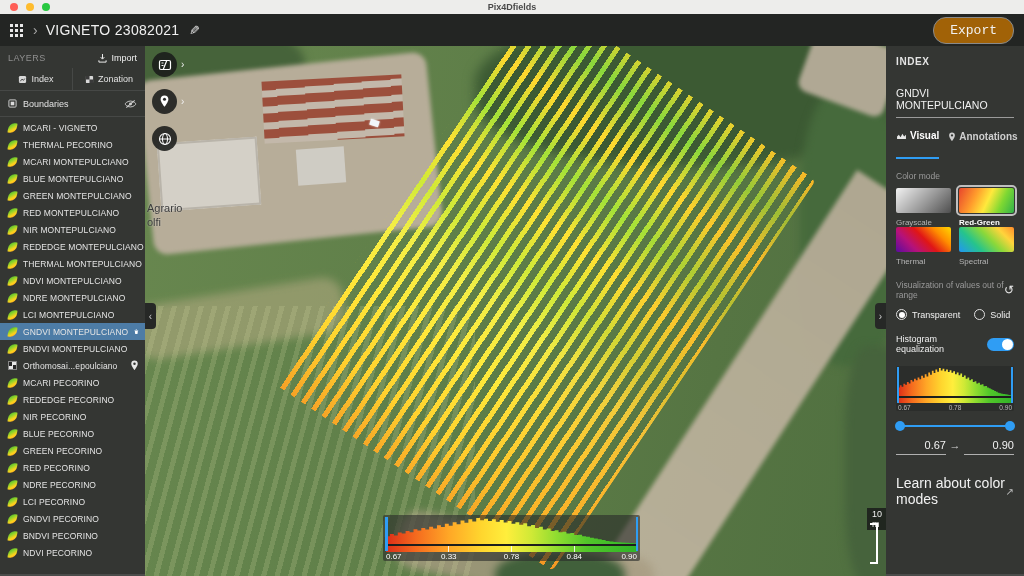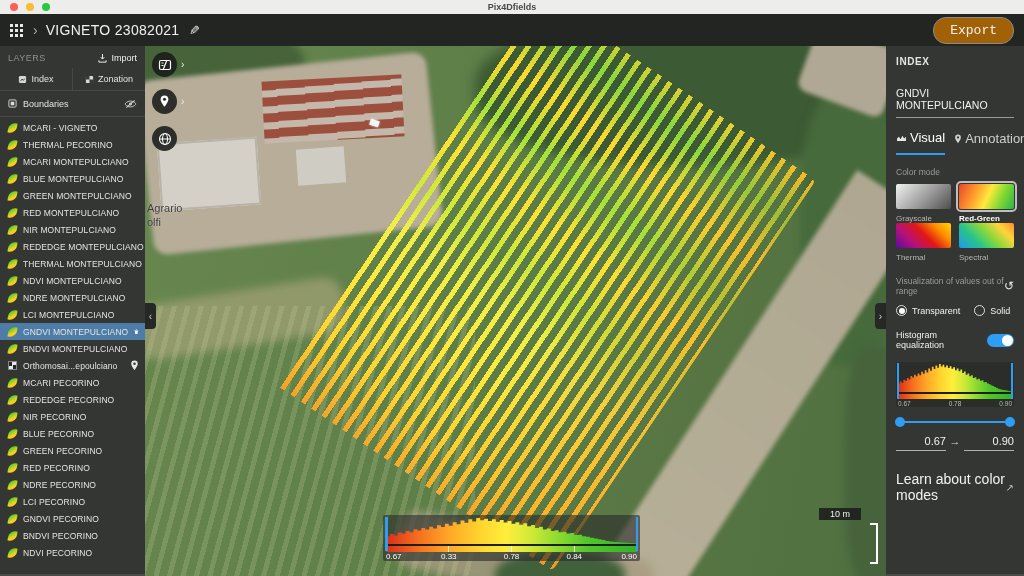--- a/index.html
+++ b/index.html
@@ -80,31 +80,31 @@
   .hov-grad { position:absolute; left:3px; right:3px; top:31px; height:6px;
       background:linear-gradient(90deg,#dc2d18 0%,#f56b1e 12%,#ffa726 25%,#ffd62e 38%,#ffee3c 48%,#cfe936 58%,#8fdc30 68%,#52c62a 80%,#30b428 100%); }
   .hov-handle { position:absolute; top:2px; width:2.5px; height:34px; background:#2f9df4; cursor:ew-resize; }
   .hov-ticklabels { position:absolute; left:3px; right:3px; top:37px; height:9px; }
   .hov-ticklabels span { position:absolute; color:#fff; font-size:8px; transform:translateX(-50%); }
   .hov-ticklabels span:first-child { transform:none; }
   .hov-ticklabels span:last-child { transform:translateX(-100%); }
   .hov-tickmark { position:absolute; top:31px; width:1px; height:6px; background:rgba(255,255,255,.85); }
 
   
-  .scale-badge { position:absolute; left:674px; top:462px; background:rgba(26,27,26,.85); color:#f0f0f0;
-      font-size:9px; padding:1px 11px; border-radius:0; }
+  .scale-badge { position:absolute; left:722px; top:462px; background:rgba(26,27,26,.85); color:#f0f0f0;
+      font-size:9px; padding:1px 5px; border-radius:0; }
   .scale-bar { position:absolute; left:725px; top:477px; width:8px; height:41px;
       border-right:2px solid #fff; border-top:2px solid #fff; border-bottom:2px solid #fff; }
 
   
   .ipanel { width:138px; background:#343633; flex:0 0 138px; color:#e4e4e4; padding:10px 10px 0 10px; position:relative; border-bottom:2px solid #4a4c4a;}
   .ipanel .ptitle2 { font-size:10px; font-weight:bold; letter-spacing:.6px; }
   .layer-name { margin-top:20px; font-size:10.5px; color:#f2f2f2; padding-bottom:6px; border-bottom:1px solid #9a9a9a; }
   .itabs { display:flex; align-items:center; margin-top:12px; gap:9px; }
-  .itab { display:flex; align-items:center; gap:3px; font-size:13px; color:#cfcfcf; padding-bottom:8px; cursor:pointer; }
+  .itab { display:flex; align-items:center; gap:3px; font-size:10px; color:#cfcfcf; padding-bottom:16px; cursor:pointer;font-weight:bold; }
   .itab.active { color:#fff; border-bottom:2px solid #2f9df4; }
   .sec-label { color:#9a9a9a; font-size:8.5px; margin-top:12px; }
   .cm-grid { display:grid; grid-template-columns:1fr 1fr; gap:0 8px; margin-top:7px; }
   .cm-cell { cursor:pointer; }
   .cm-swatch { height:25px; border-radius:2px; }
   .cm-cell.selected .cm-swatch { outline:2px solid #bfbfbf; outline-offset:1px; }
   .cm-label { font-size:8px; color:#b5b5b5; margin-top:5px; }
   .cm-cell.selected .cm-label { color:#fff; font-weight:bold; }
   .sw-gray { background:linear-gradient(135deg,#f2f2f2,#9a9a9a 55%,#4e4e4e); }
   .sw-redgreen { background:linear-gradient(115deg,#e8452c,#ff9d2c 30%,#ffe93c 52%,#7fd832 75%,#2fb14a); }

